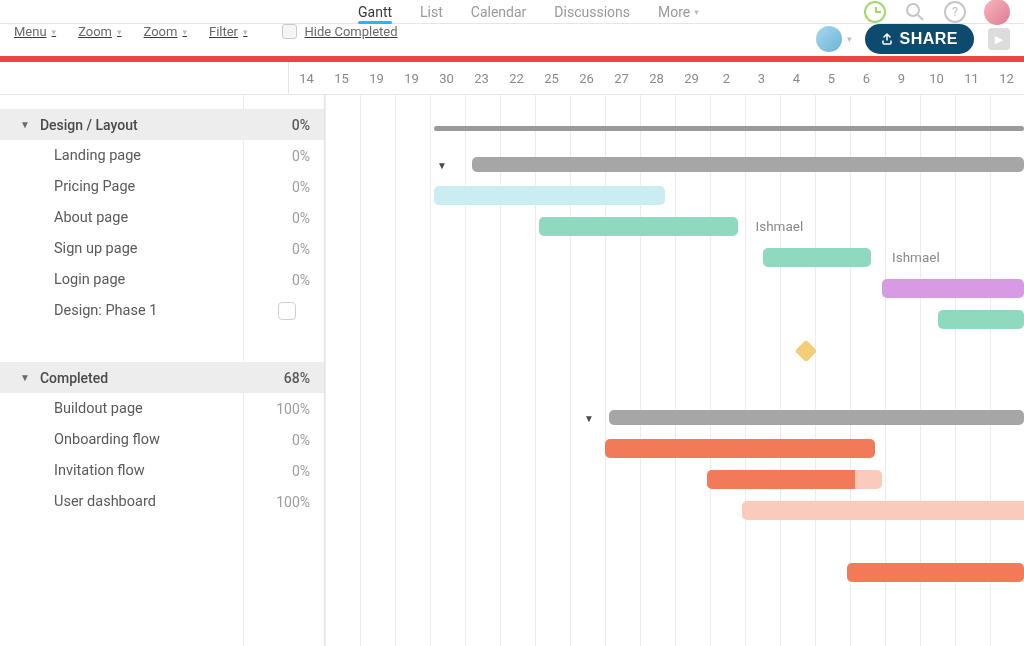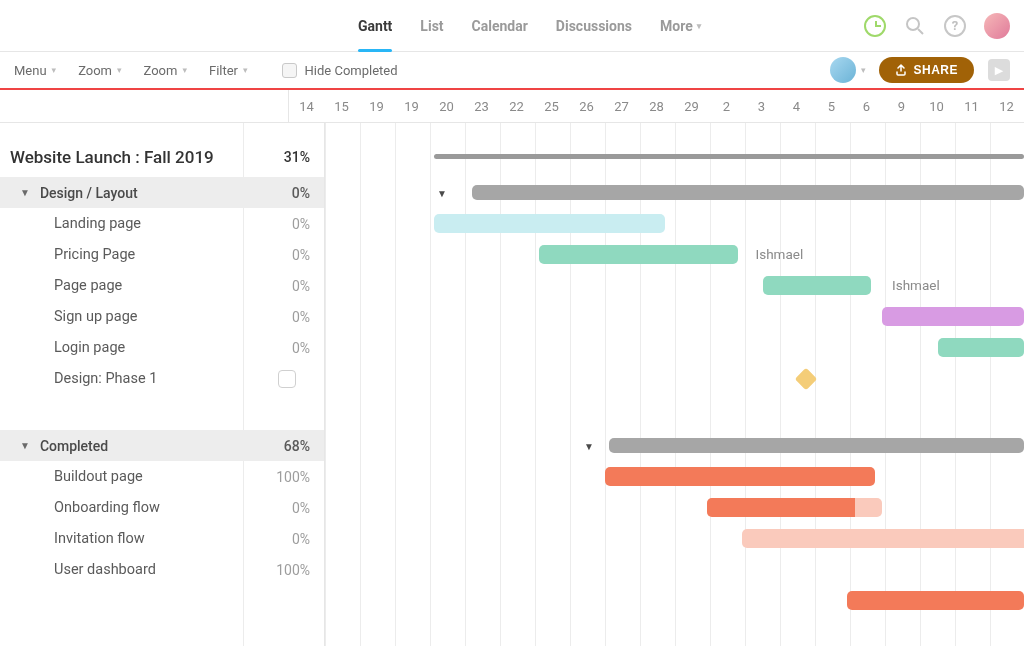--- a/index.html
+++ b/index.html
@@ -8,26 +8,25 @@
     font-size: 14px;
     color: #3a3a3a;
     background: #fff;
     width: 1024px;
     height: 646px;
     overflow: hidden;
   }
 
   
   .topnav {
-    height: 52px;
+    height: 24px;
     display: flex;
     align-items: center;
     border-bottom: 1px solid #e6e6e6;
     position: relative;
-    font-weight: bold;
   }
   .topnav-tabs {
     display: flex;
     position: absolute;
     left: 358px;
     gap: 28px;
     height: 100%;
     align-items: center;
   }
   .topnav-tab {
@@ -91,24 +90,25 @@
   .clock-ic::after {
     transform-origin: bottom;
     transform: rotate(90deg);
     height:5px;
   }
 
   
   .toolbar {
     height: 38px;
     display: flex;
-    align-items: center;
-    border-bottom: 2px solid #ef4444;
+    align-items: flex-start;
+    border-bottom: 6px solid #ef4444;
     position: relative;
     padding: 0 14px;
+    text-decoration: underline;
   }
   .tool-item {
     display: flex;
     align-items: center;
     color: #6b6b6b;
     font-size: 13px;
     margin-right: 22px;
     cursor: pointer;
   }
   .tool-item .caret { margin-left:5px; font-size:9px; color:#bdbdbd; }
@@ -137,26 +137,26 @@
     width:26px; height:26px;
     border-radius:50%;
     background:linear-gradient(135deg,#a8d8f0,#6bb3d6);
   }
   .avatar-drop {
     display:flex; align-items:center;
     cursor:pointer;
   }
   .avatar-drop .caret{ margin-left:5px; font-size:9px; color:#bdbdbd;}
   .share-btn {
-    background:#a16207;
+    background:#0c4a6e;
     color:#fff;
     border:none;
     border-radius:18px;
     padding:6px 16px;
-    font-size:12px;
+    font-size:16px;
     font-weight:600;
     letter-spacing:.5px;
     display:flex;
     align-items:center;
     gap:6px;
     cursor:pointer;
   }
   .play-box {
     width:22px; height:22px;
     background:#dcdcdc;
@@ -392,21 +392,21 @@
   </div>
 </div>
 
 <div class="timeline-header">
   <div class="th-left"></div>
   <div class="th-dates" id="date-row">
       <div class="date-cell">14</div>
       <div class="date-cell">15</div>
       <div class="date-cell">19</div>
       <div class="date-cell">19</div>
-      <div class="date-cell">20</div>
+      <div class="date-cell">30</div>
       <div class="date-cell">23</div>
       <div class="date-cell">22</div>
       <div class="date-cell">25</div>
       <div class="date-cell">26</div>
       <div class="date-cell">27</div>
       <div class="date-cell">28</div>
       <div class="date-cell">29</div>
       <div class="date-cell">2</div>
       <div class="date-cell">3</div>
       <div class="date-cell">4</div>
@@ -416,39 +416,35 @@
       <div class="date-cell">10</div>
       <div class="date-cell">11</div>
       <div class="date-cell">12</div>
     </div>
 </div>
 
 <div class="main">
   <div class="left-pane" id="left-pane">
     <div class="percent-col-line"></div>
   <div style="height: 14px;"></div>
-      <div class="row title-row">
-        <span>Website Launch : Fall 2019</span>
-        <span class="pct">31%</span>
-      </div>
       <div class="row group-row">
         <span class="triangle">▼</span>
         <span>Design / Layout</span>
         <span class="pct">0%</span>
       </div>
       <div class="row task-row">
         <span>Landing page</span>
         <span class="pct">0%</span>
       </div>
       <div class="row task-row">
         <span>Pricing Page</span>
         <span class="pct">0%</span>
       </div>
       <div class="row task-row">
-        <span>Page page</span>
+        <span>About page</span>
         <span class="pct">0%</span>
       </div>
       <div class="row task-row">
         <span>Sign up page</span>
         <span class="pct">0%</span>
       </div>
       <div class="row task-row">
         <span>Login page</span>
         <span class="pct">0%</span>
       </div>

